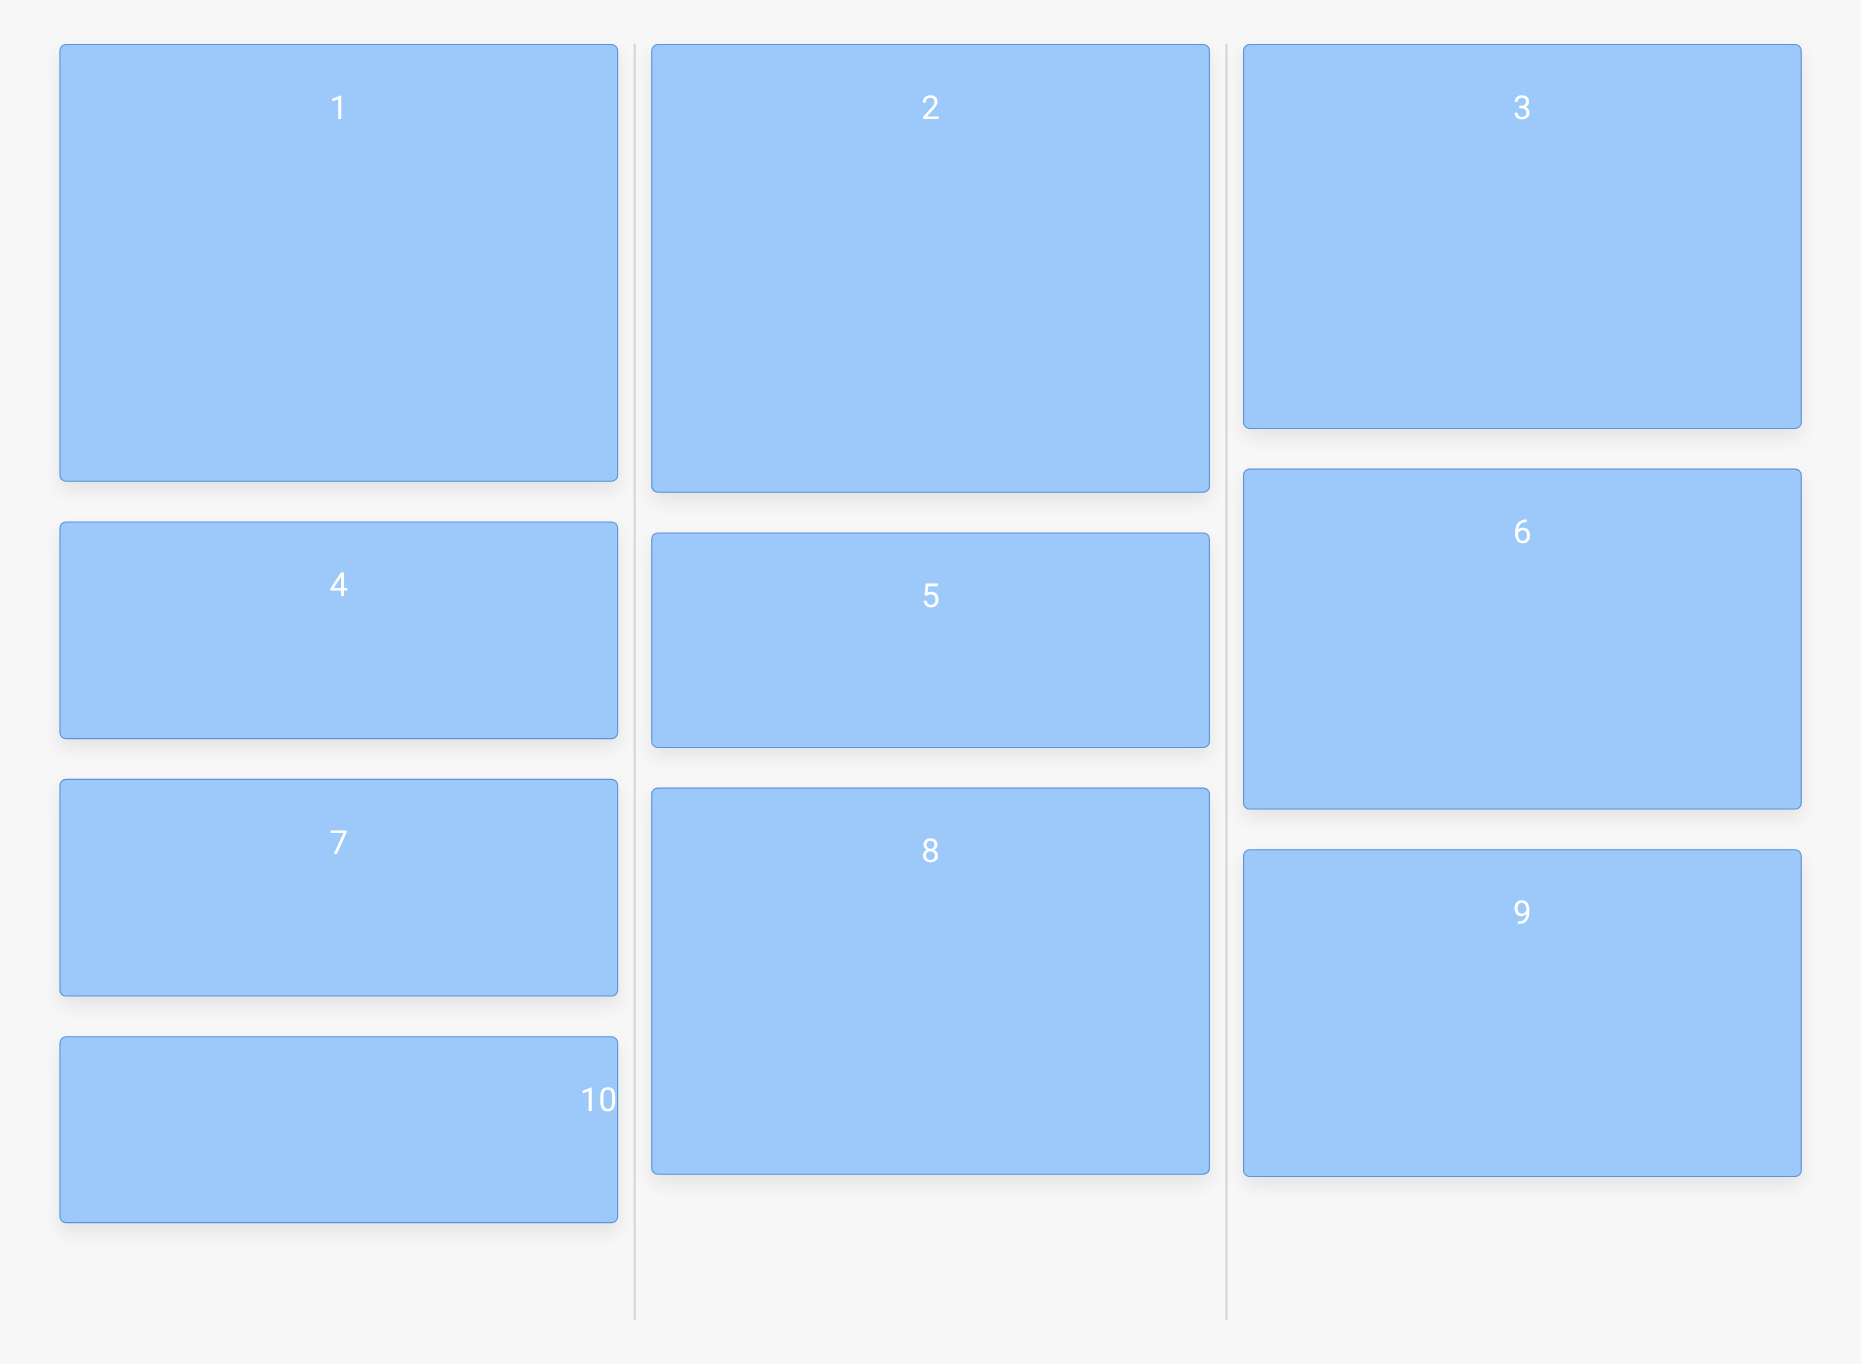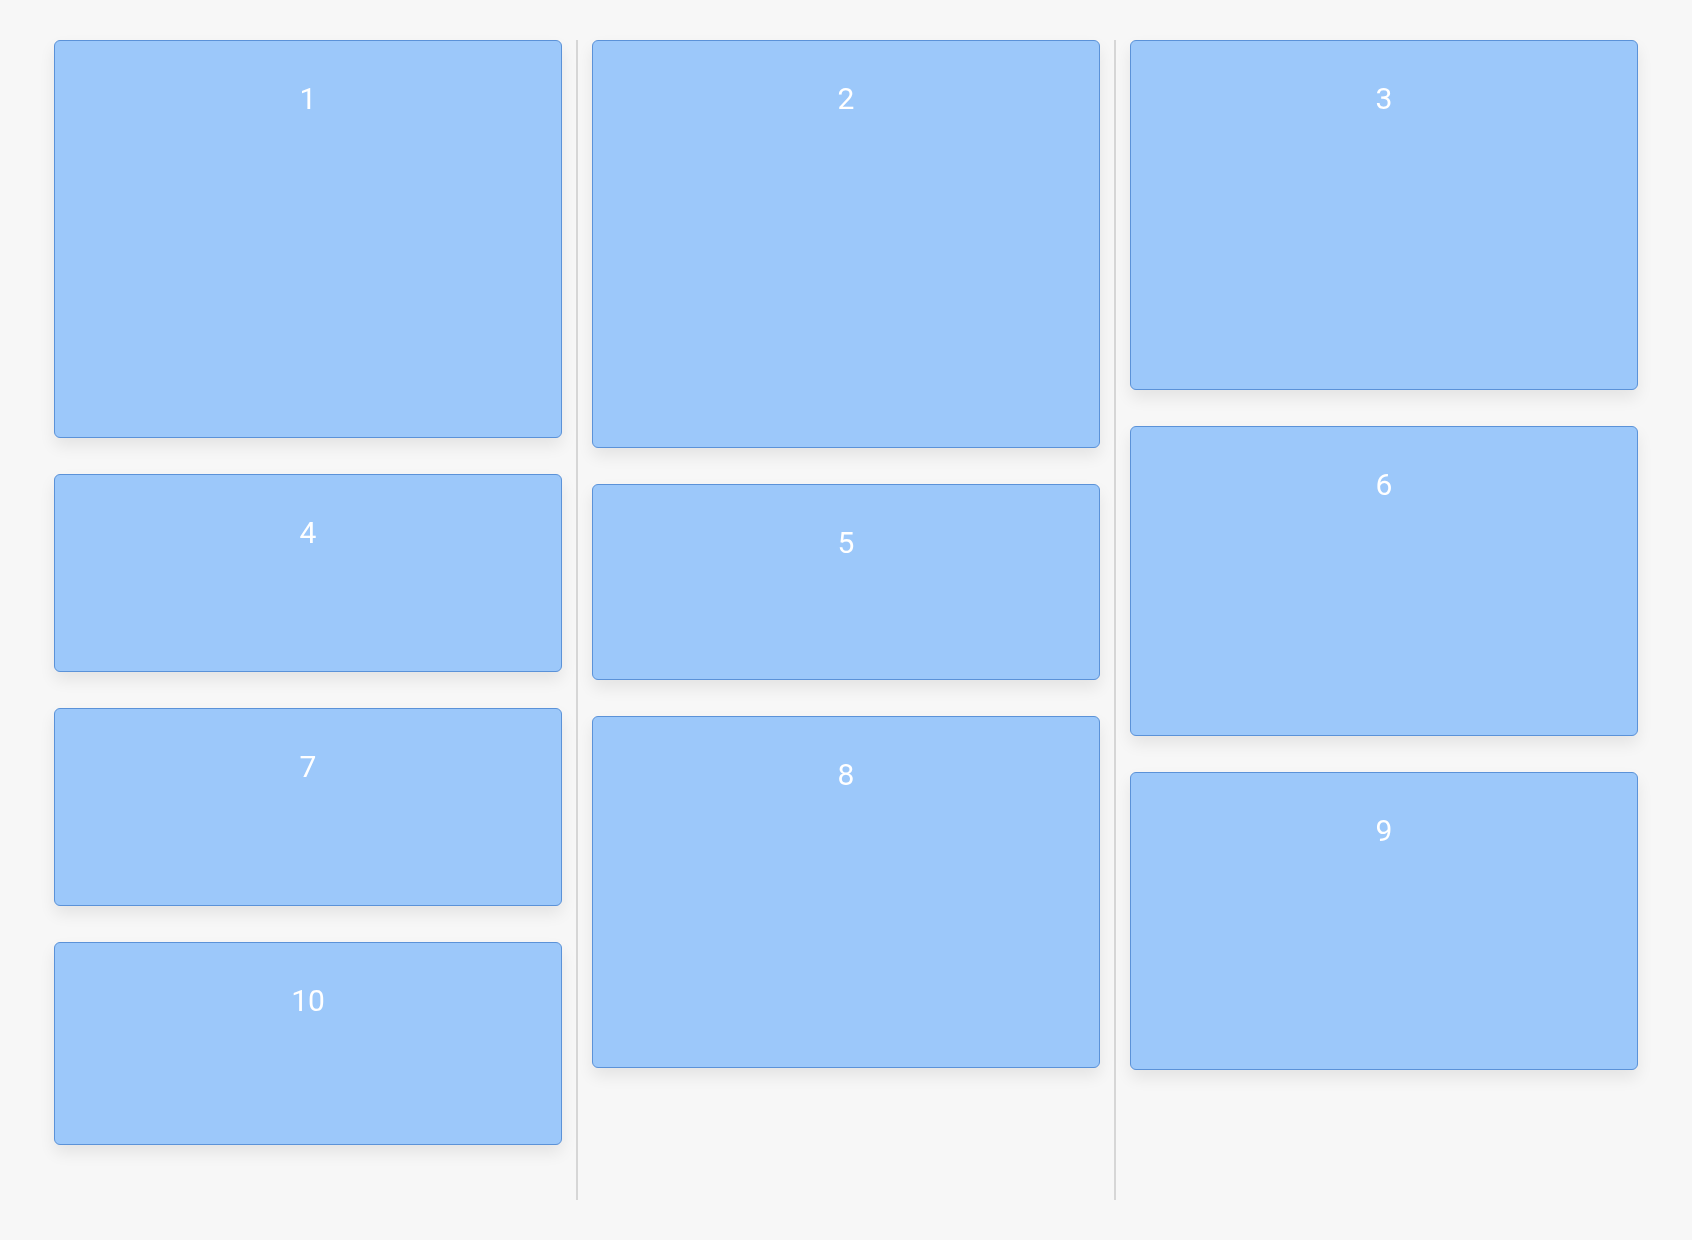--- a/index.html
+++ b/index.html
@@ -44,21 +44,21 @@
     
   </style>
 </head>
 <body>
 
 <div class="masonry-container">
   <div class="column">
     <div class="card" style="height: 398px;">1</div>
     <div class="card" style="height: 198px;">4</div>
     <div class="card" style="height: 198px;">7</div>
-    <div class="card" style="height: 203px;">10</div>
+    <div class="card" style="height: 170px; text-align: right;">10</div>
   </div>
   <div class="column">
     <div class="card" style="height: 408px;">2</div>
     <div class="card" style="height: 196px;">5</div>
     <div class="card" style="height: 352px;">8</div>
   </div>
   <div class="column">
     <div class="card" style="height: 350px;">3</div>
     <div class="card" style="height: 310px;">6</div>
     <div class="card" style="height: 298px;">9</div>

